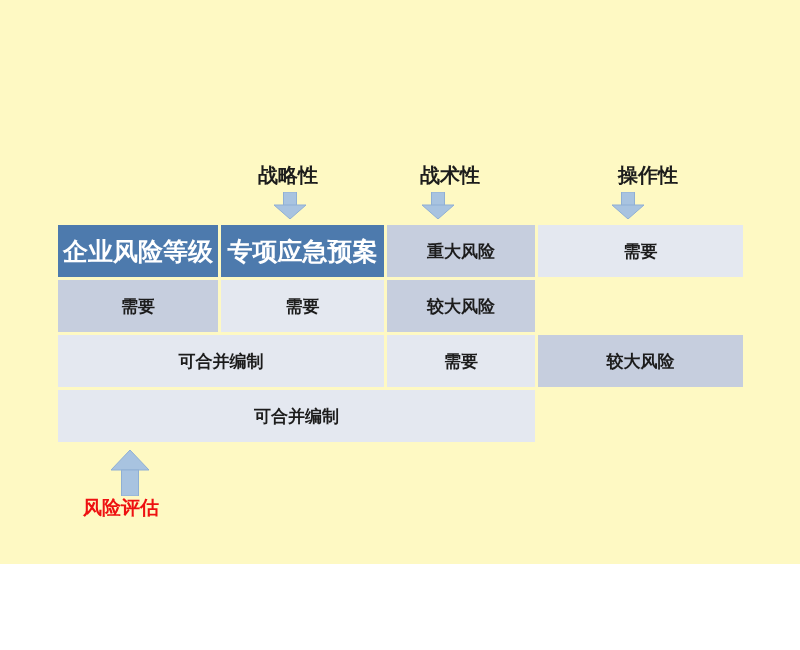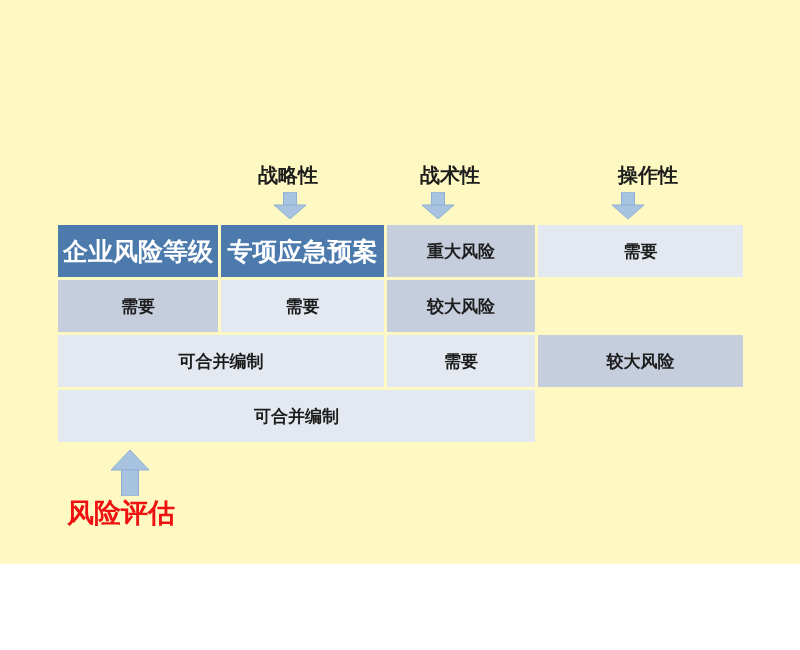--- a/index.html
+++ b/index.html
@@ -51,21 +51,21 @@
   .cell.span2 { grid-column: span 2; }
   .cell.span3 { grid-column: span 3; }
   .up-arrow { position: absolute; left: 111px; top: 450px; width: 38px; height: 46px; }
   .bottom-label {
     position: absolute;
     left: 121px;
     top: 495px;
     transform: translateX(-50%);
     font-family: "DejaVu Serif", serif;
     font-weight: 700;
-    font-size: 27px;
+    font-size: 19px;
     color: #ee1111;
     white-space: nowrap;
   }
 </style>
 </head>
 <body>
 
 <div class="stage">
 
   <div class="top-label" style="left:288px;">战略性</div>

